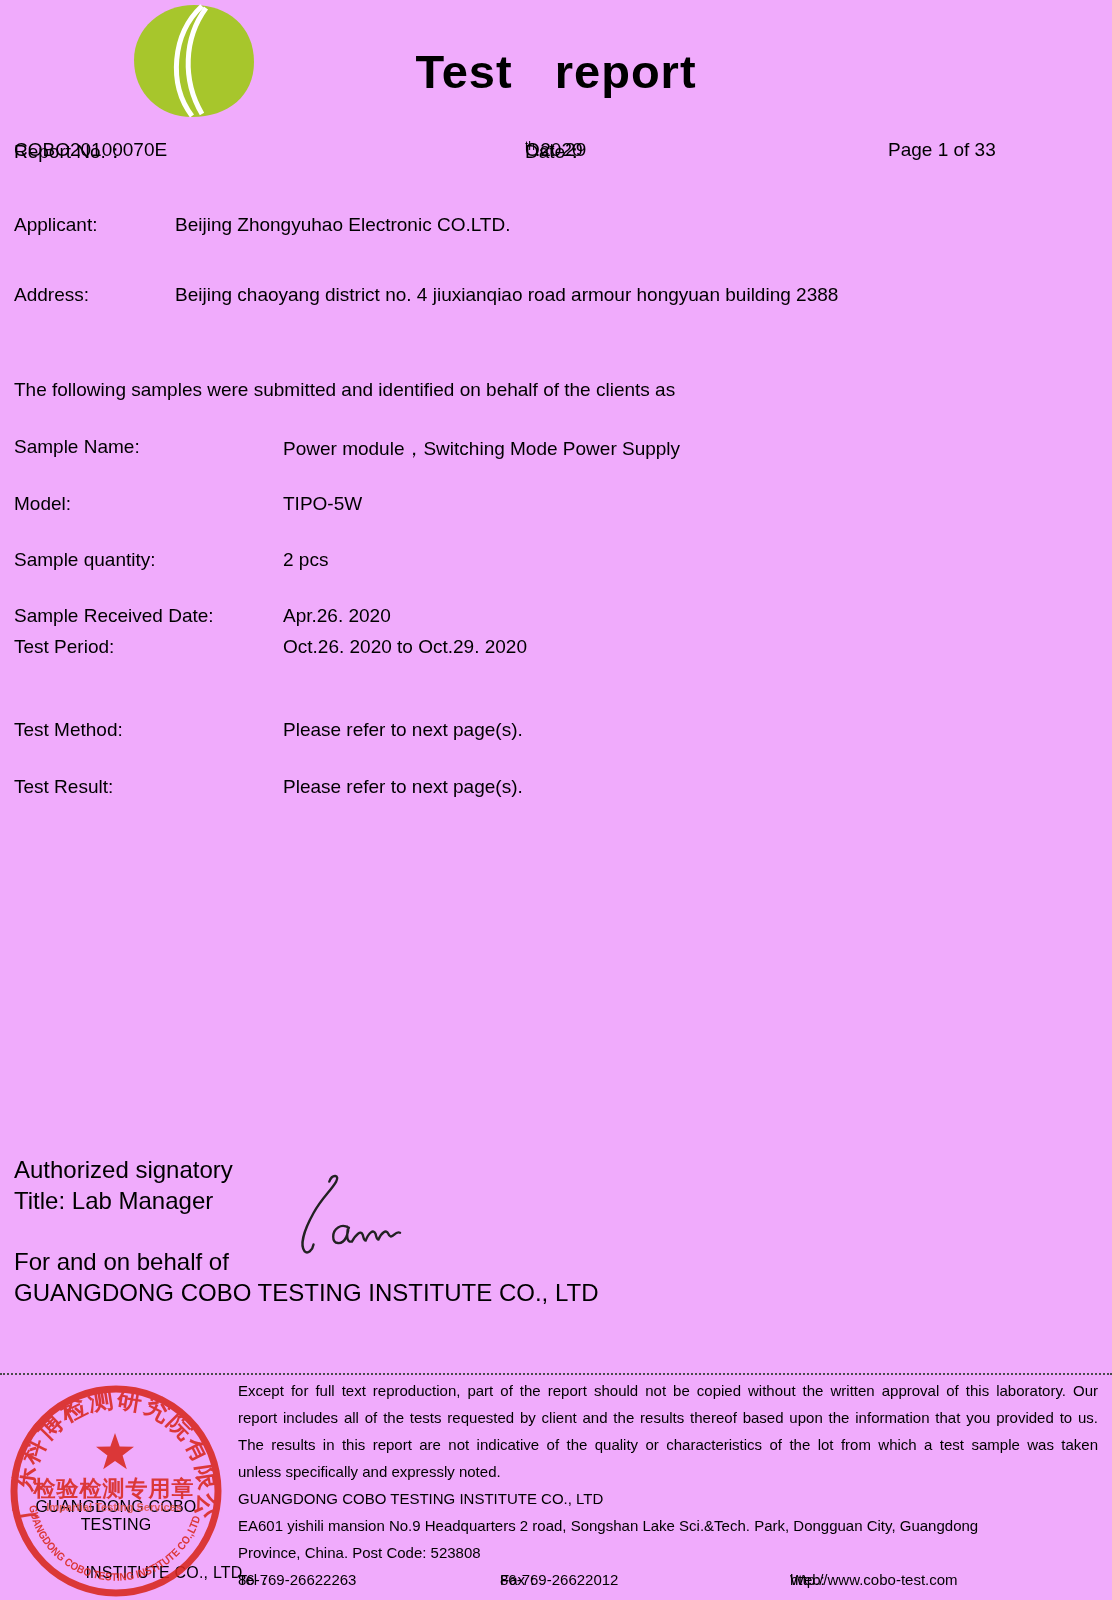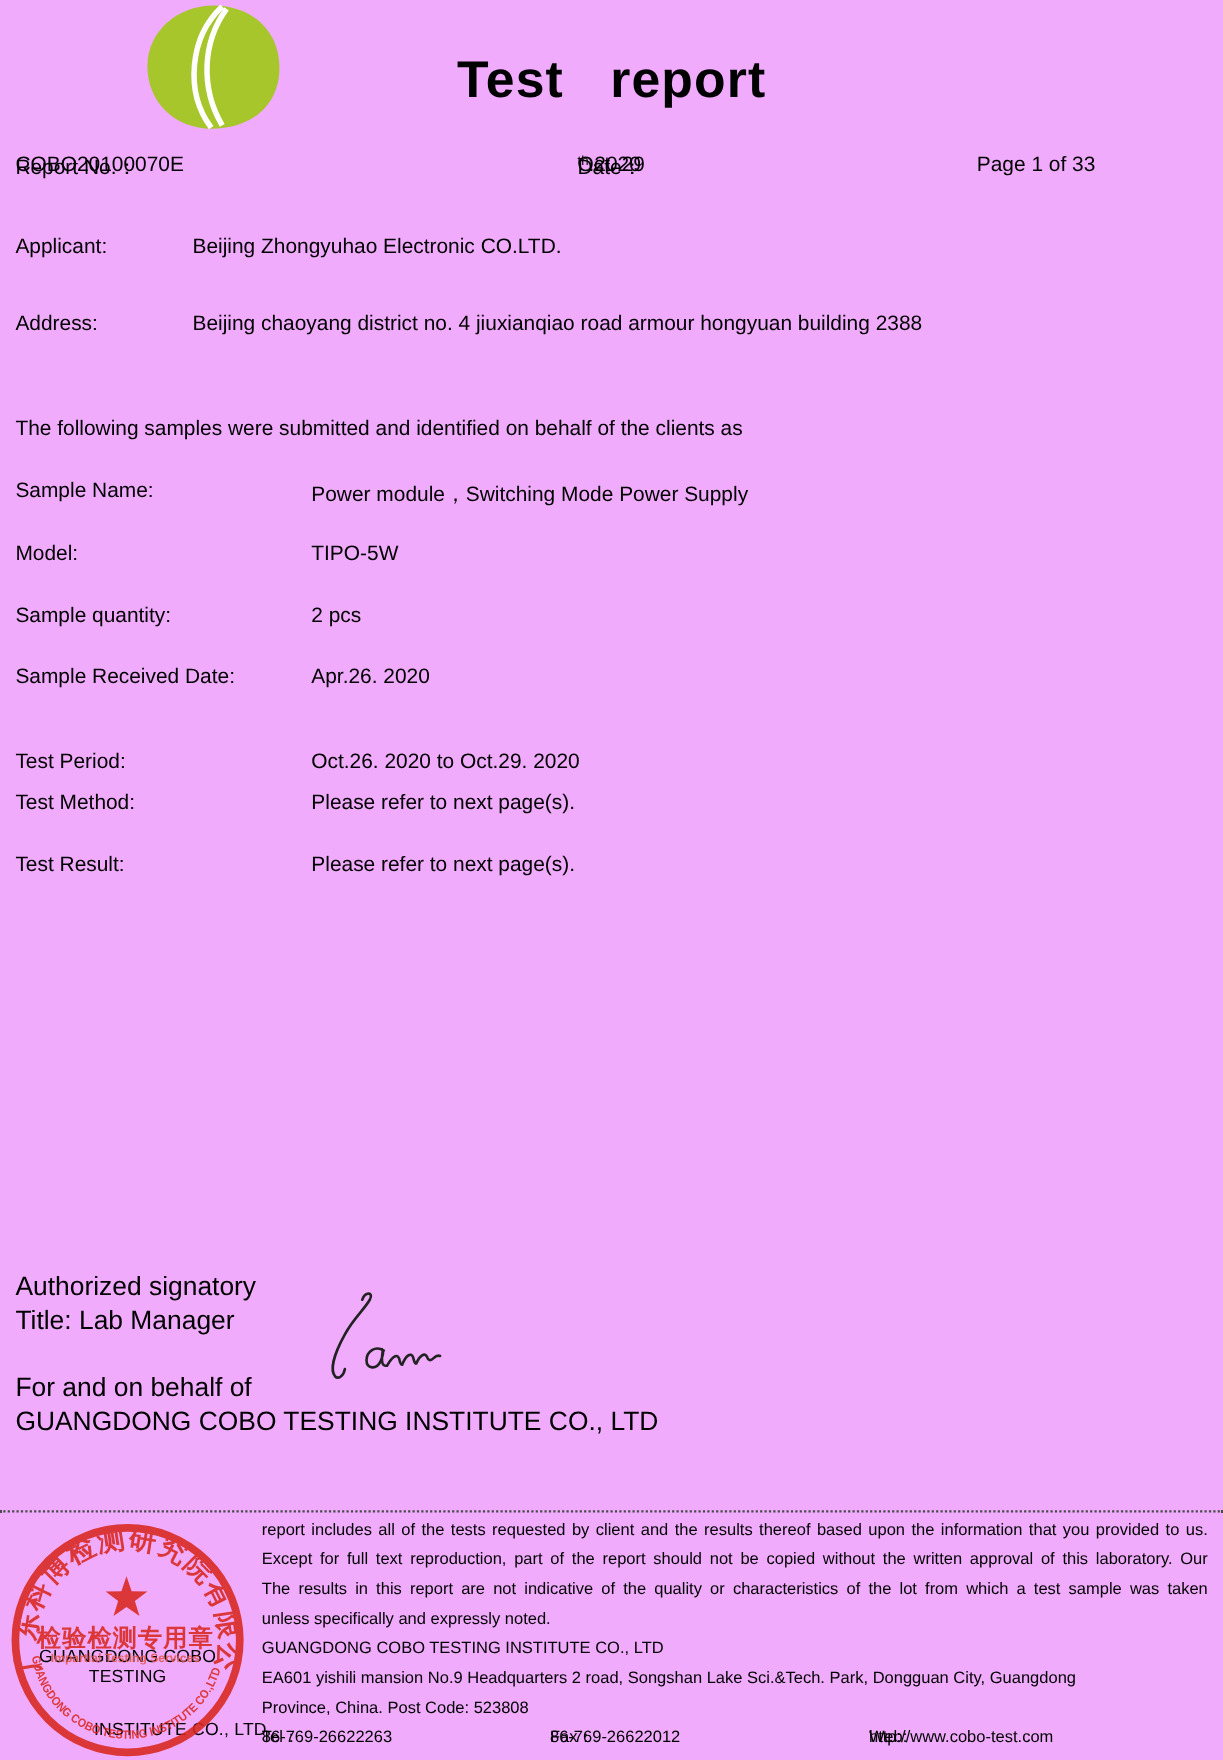--- a/index.html
+++ b/index.html
@@ -64,21 +64,21 @@
     <span class="val v2">TIPO-5W</span>
   </div>
   <div class="row" style="top:549px;">
     <span class="lbl">Sample quantity:</span>
     <span class="val v2">2 pcs</span>
   </div>
   <div class="row" style="top:605px;">
     <span class="lbl">Sample Received Date:</span>
     <span class="val v2">Apr.26. 2020</span>
   </div>
-  <div class="row" style="top:682px;">
+  <div class="row" style="top:636px;">
     <span class="lbl">Test Period:</span>
     <span class="val v2">Oct.26. 2020 to Oct.29. 2020</span>
   </div>
   <div class="row" style="top:719px;">
     <span class="lbl">Test Method:</span>
     <span class="val v2">Please refer to next page(s).</span>
   </div>
   <div class="row" style="top:776px;">
     <span class="lbl">Test Result:</span>
     <span class="val v2">Please refer to next page(s).</span>
@@ -109,22 +109,22 @@
     <polygon points="113,53 117.7,66.5 132,66.8 120.6,75.5 124.8,89.2 113,81 101.2,89.2 105.4,75.5 94,66.8 108.3,66.5" fill="#d9281e"></polygon>
     <text x="112" y="116" text-anchor="middle" font-size="22" font-weight="bold" fill="#d9281e" letter-spacing="1">检验检测专用章</text>
     <text x="112" y="131" text-anchor="middle" font-size="11" font-weight="bold" fill="#e2564c">Impartial Testing Services</text>
     <path id="arcBot" d="M 27,126 A 88,88 0 0 0 201,126" fill="none"></path>
     <text font-size="11" font-weight="bold" fill="#d9281e">
       <textPath href="#arcBot" textLength="238" lengthAdjust="spacingAndGlyphs">GUANGDONG COBO TESTING INSTITUTE CO.,LTD</textPath>
     </text>
   </svg>
 
   <div class="fright">
+    <div class="ln just">Except for full text reproduction, part of the report should not be copied without the written approval of this laboratory. Our</div>
     <div class="ln just">report includes all of the tests requested by client and the results thereof based upon the information that you provided to us.</div>
-    <div class="ln just">Except for full text reproduction, part of the report should not be copied without the written approval of this laboratory. Our</div>
     <div class="ln just">The results in this report are not indicative of the quality or characteristics of the lot from which a test sample was taken</div>
     <div class="ln">unless specifically and expressly noted.</div>
     <div class="ln">GUANGDONG COBO TESTING INSTITUTE CO., LTD</div>
     <div class="ln">EA601 yishili mansion No.9 Headquarters 2 road, Songshan Lake Sci.&amp;Tech. Park, Dongguan City, Guangdong</div>
     <div class="ln">Province, China. Post Code: 523808</div>
     <div class="contact">
       <span style="left:0;"><span>Tel：</span><span>86-769-26622263</span></span>
       <span style="left:262px;"><span>Fax：</span><span>86-769-26622012</span></span>
       <span style="left:552px;"><span>Web:</span><span> </span><span>http://www.cobo-test.com</span></span>
     </div>

